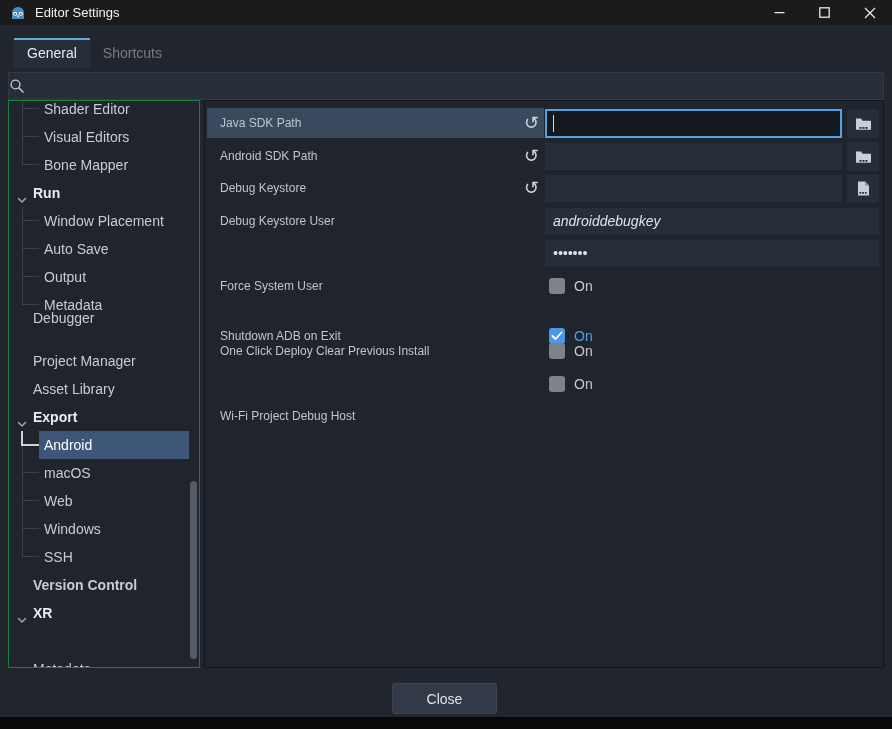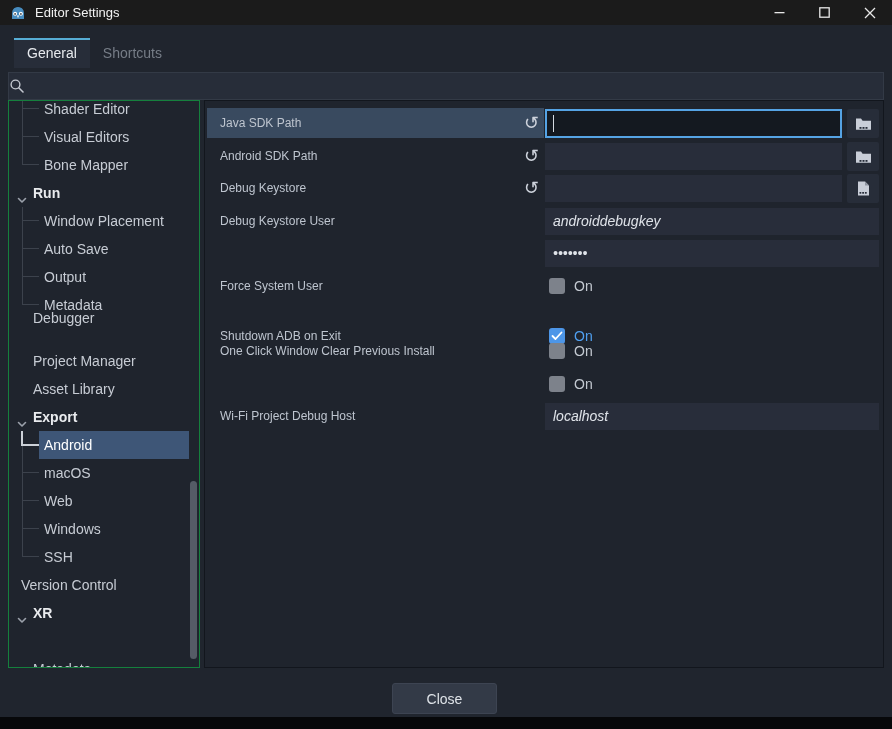--- a/index.html
+++ b/index.html
@@ -175,21 +175,21 @@
         <div class="guide-v" style="height: 28px;"></div>
         <div class="guide-h"></div>
         <span class="tree-label" style="left: 35px;">Windows</span>
       </div>
       <div class="tree-row" style="top: 442px;">
         <div class="guide-v" style="height: 14px;"></div>
         <div class="guide-h"></div>
         <span class="tree-label" style="left: 35px;">SSH</span>
       </div>
       <div class="tree-row" style="top: 470px;">
-        <span class="tree-label" style="left: 12px;">Version Control</span>
+        <span class="tree-label" style="left: 24px; font-weight: bold;">Version Control</span>
       </div>
       <div class="tree-row" style="top: 498px;">
         <span class="chev"><svg width="10" height="7" viewBox="0 0 10 7">
             <polyline points="1.5,1.5 5,5 8.5,1.5" fill="none" stroke="#9ba1ab" stroke-width="1.6" stroke-linecap="round" stroke-linejoin="round"></polyline>
           </svg></span>
         <span class="tree-label bold" style="left: 24px;">XR</span>
       </div>
       <div class="tree-row" style="top: 554px;">
         <span class="tree-label" style="left: 24px;">Metadata</span>
       </div>
@@ -270,33 +270,30 @@
         </div>
         <div class="checkbox checked">
           <svg width="12" height="10" viewBox="0 0 12 10">
             <polyline points="1.5,5 4.5,8 10.5,1.5" fill="none" stroke="#ffffff" stroke-width="1.8" stroke-linecap="round" stroke-linejoin="round"></polyline>
           </svg>
         </div>
         <span class="on-label on">On</span>
       </div>
       <div class="srow" style="top: 235px;">
         <div class="label-cell">
-          <span class="srow-label">One Click Window Clear Previous Install</span>
+          <span class="srow-label">One Click Deploy Clear Previous Install</span>
         </div>
         <div class="checkbox"></div>
         <span class="on-label">On</span>
       </div>
       <div class="srow" style="top: 268px;">
         <div class="checkbox"></div>
         <span class="on-label">On</span>
       </div>
       <div class="srow" style="top: 300px;">
         <div class="label-cell">
           <span class="srow-label">Wi-Fi Project Debug Host</span>
         </div>
-        <div class="vinput w-full">
-          <span class="vtext">localhost</span>
-        </div>
       </div>
     </div>
 
   <button class="close-btn">Close</button>
 </div>
 
 </body></html>

